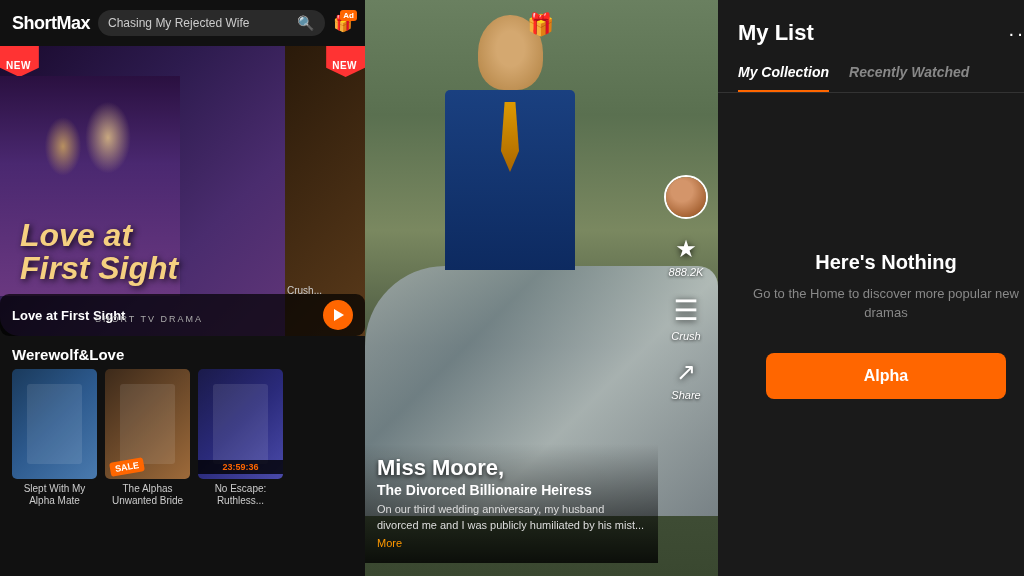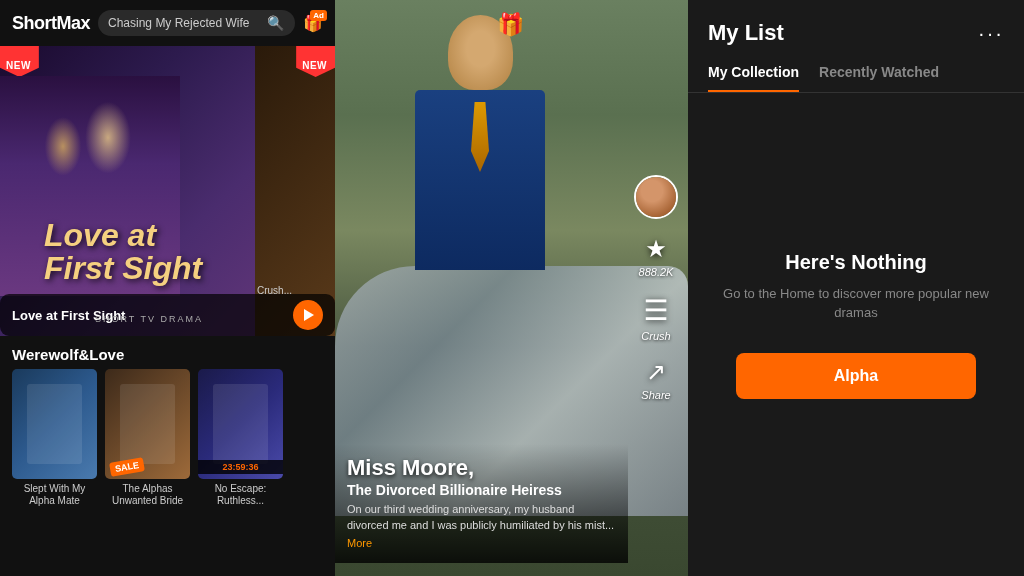--- a/index.html
+++ b/index.html
@@ -7,21 +7,21 @@
       width: 1024px;
       height: 576px;
       overflow: hidden;
       font-family: 'Arial', sans-serif;
       background: #000;
       display: flex;
     }
 
     
     .left-panel {
-      width: 335px;
+      width: 365px;
       height: 576px;
       background: #111;
       display: flex;
       flex-direction: column;
       overflow: hidden;
       flex-shrink: 0;
     }
 
     .top-bar {
       display: flex;
@@ -80,20 +80,21 @@
     }
 
     .hero-bg {
       width: 100%;
       height: 100%;
       background: linear-gradient(135deg, #1a0a2e 0%, #2d1b4e 30%, #4a2c6e 60%, #6b3a7d 100%);
       position: relative;
       display: flex;
       align-items: center;
       justify-content: center;
+      border-radius: 19px;
     }
 
     .new-badge {
       position: absolute;
       top: 0;
       left: 0;
       background: #ff3333;
       color: #fff;
       font-size: 10px;
       font-weight: bold;
@@ -121,21 +122,20 @@
       left: 20px;
     }
 
     .hero-title-text {
       font-size: 32px;
       font-weight: 900;
       color: #f5d080;
       line-height: 1.05;
       font-style: italic;
       text-shadow: 2px 2px 6px rgba(0,0,0,0.8);
-      margin-left: 24px;
     }
 
     .hero-bottom-bar {
       position: absolute;
       bottom: 0;
       left: 0;
       right: 0;
       background: rgba(0,0,0,0.7);
       display: flex;
       align-items: center;
@@ -398,20 +398,21 @@
     }
 
     .tab-item {
       padding: 8px 0 10px;
       font-size: 14px;
       font-weight: 600;
       color: #888;
       cursor: pointer;
       border-bottom: 2px solid transparent;
       white-space: nowrap;
+      font-style: italic;
     }
 
     .tab-item.active {
       color: #fff;
       border-bottom: 2px solid #ff6600;
     }
 
     .empty-state {
       flex: 1;
       display: flex;

